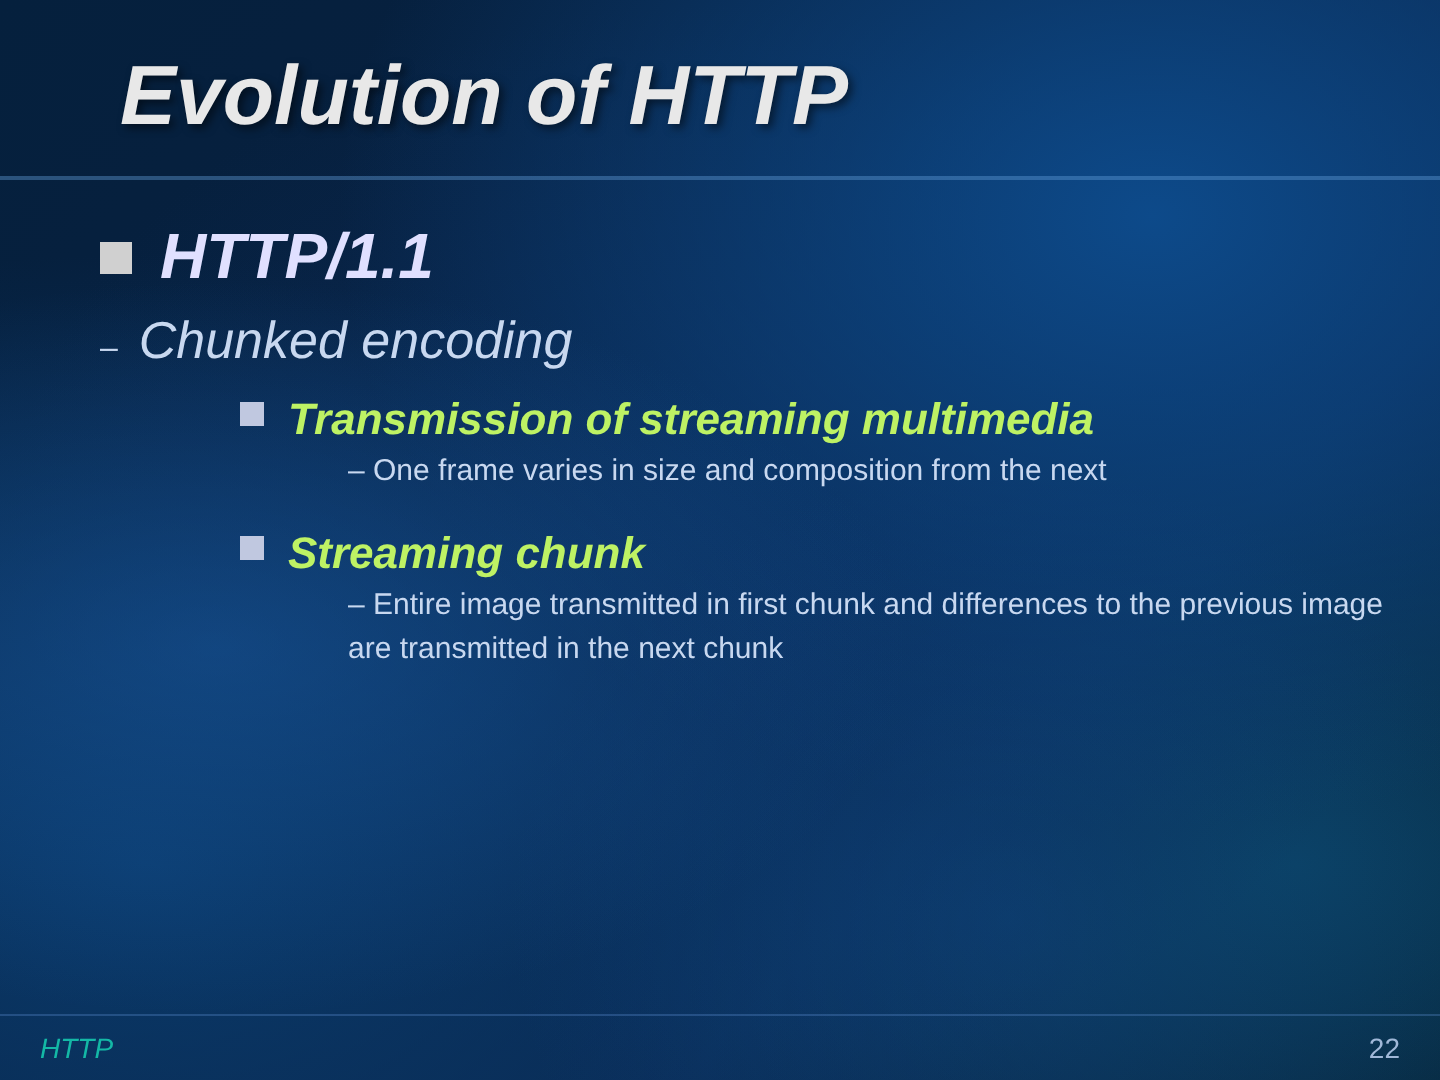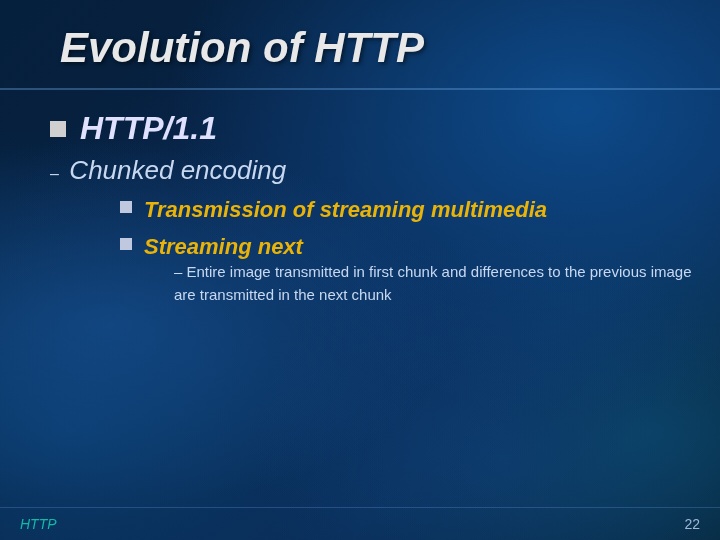--- a/index.html
+++ b/index.html
@@ -121,21 +121,21 @@
       width: 12px;
       height: 12px;
       background: #c0c8e0;
       margin-right: 12px;
       margin-top: 5px;
       flex-shrink: 0;
     }
 
     .sub-label {
       font-size: 22px;
-      color: #eab308;
+      color: #bef264;
       font-style: italic;
       font-weight: bold;
       line-height: 1.3;
     }
 
     .detail-items {
       margin-left: 30px;
       margin-bottom: 8px;
     }
 
@@ -193,27 +193,30 @@
         <span class="h2-dash">–</span>
         <span class="h2-label">Chunked encoding</span>
       </div>
 
       <div class="sub-items">
 
         <div class="sub-item">
           <div class="bullet-square sub-bullet"></div>
           <div>
             <div class="sub-label">Transmission of streaming multimedia</div>
+            <div class="detail-items">
+              <div class="detail-item">– One frame varies in size and composition from the next</div>
+            </div>
           </div>
         </div>
 
         <div class="sub-item">
           <div class="bullet-square sub-bullet"></div>
           <div>
-            <div class="sub-label">Streaming next</div>
+            <div class="sub-label">Streaming chunk</div>
             <div class="detail-items">
               <div class="detail-item">– Entire image transmitted in first chunk and differences to the previous image are transmitted in the next chunk</div>
             </div>
           </div>
         </div>
 
       </div>
     </div>
 
     <div class="footer">

